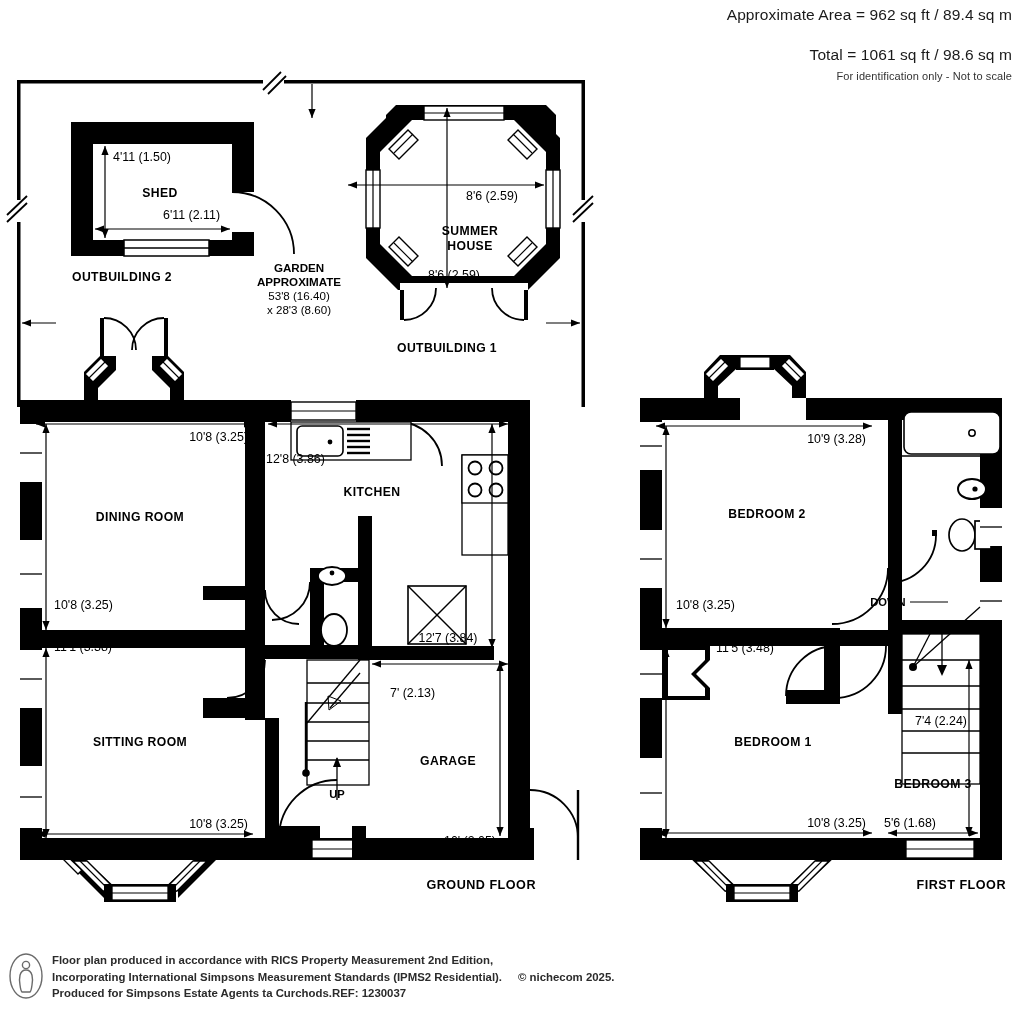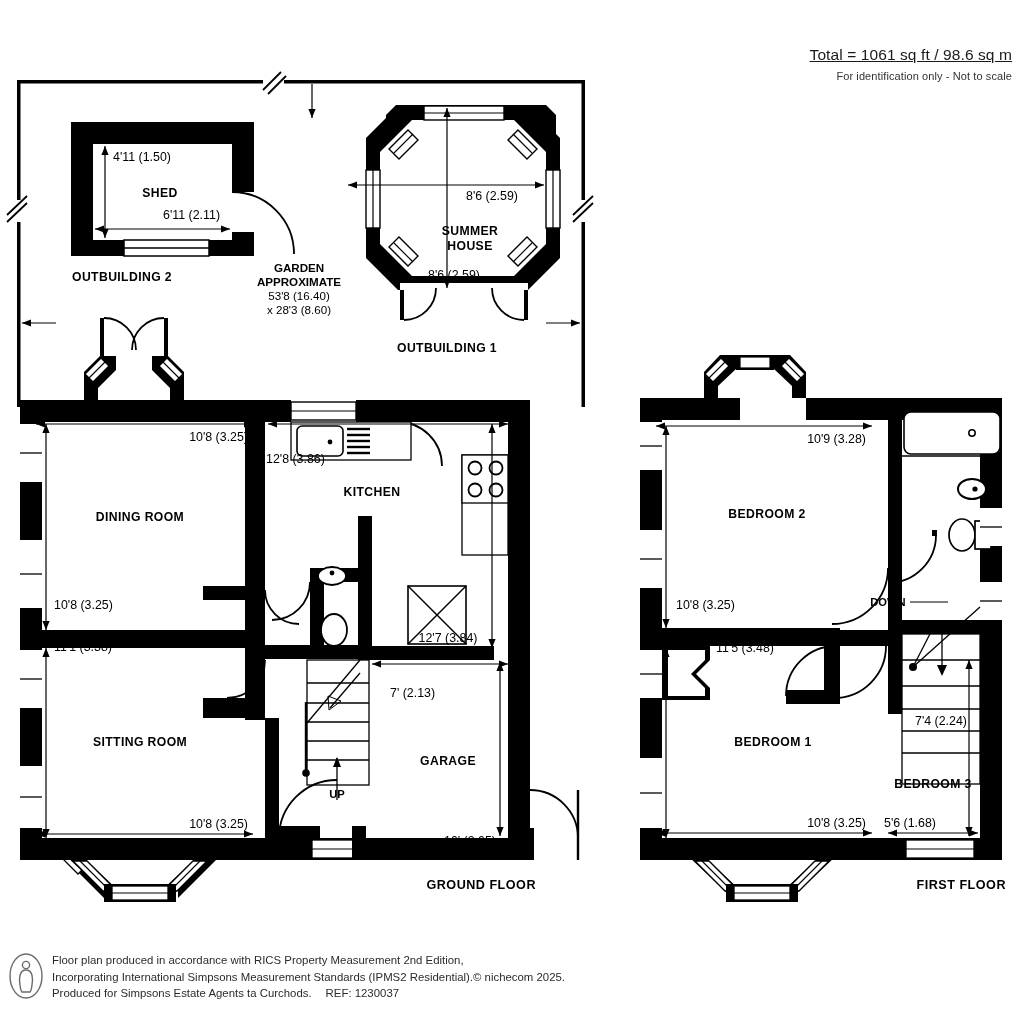--- a/index.html
+++ b/index.html
@@ -25,51 +25,52 @@
     position: absolute;
     right: 12px;
     text-align: right;
     font-size: 15.5px;
     color: #1a1a1a;
     white-space: nowrap;
     letter-spacing: 0.1px;
   }
   .hdr.l1 { top: 6px; }
   .hdr.l2 { top: 26px; }
-  .hdr.l3 { top: 46px; text-decoration: underline; }
+  .hdr.l3 { top: 46px; }
   .hdr.note {
     top: 70px;
     font-size: 11px;
     color: #333;
     margin-left: 40px;
   }
   svg.plan {
     position: absolute;
     left: 0; top: 0;
     width: 1024px;
     height: 1018px;
   }
   .footer-wrap {
     position: absolute;
     left: 0;
     top: 952px;
     width: 1024px;
     height: 66px;
+    font-weight: bold;
   }
   .footer-text {
     position: absolute;
     left: 52px;
     top: 0px;
     font-size: 11.4px;
     line-height: 16.5px;
     color: #2b2b2b;
     white-space: nowrap;
   }
-  .footer-text .copy { }
-  .footer-text .ref { margin-left: 14px; }
+  .footer-text .copy { margin-left: 16px; }
+  .footer-text .ref { }
   .info-icon {
     position: absolute;
     left: 8px;
     top: 0px;
     width: 36px;
     height: 48px;
   }
   
   text { font-family: "Liberation Sans", sans-serif; fill: #000; }
   .rmlabel { font-size: 12.2px; font-weight: bold; letter-spacing: 0.4px; text-anchor: middle; }
@@ -82,20 +83,21 @@
   .gardendim { font-size: 11.6px; text-anchor: middle; }
   .dirlabel { font-size: 11.2px; font-weight: bold; text-anchor: middle; }
   .wall { fill: #000; }
   .thinline { stroke: #000; fill: none; }
 </style>
 </head>
 <body>
 
 <div id="plan-root">
 
+  <div class="hdr l1">Approximate Area = 962 sq ft / 89.4 sq m</div>
   <div class="hdr l3">Total = 1061 sq ft / 98.6 sq m</div>
   <div class="hdr note">For identification only - Not to scale</div>
 
   <svg class="plan" viewBox="0 0 1024 1018">
 
     <g>
 
       <rect class="wall" x="17" y="80" width="246" height="3.5"></rect>
       <rect class="wall" x="284" y="80" width="301" height="3.5"></rect>
 

